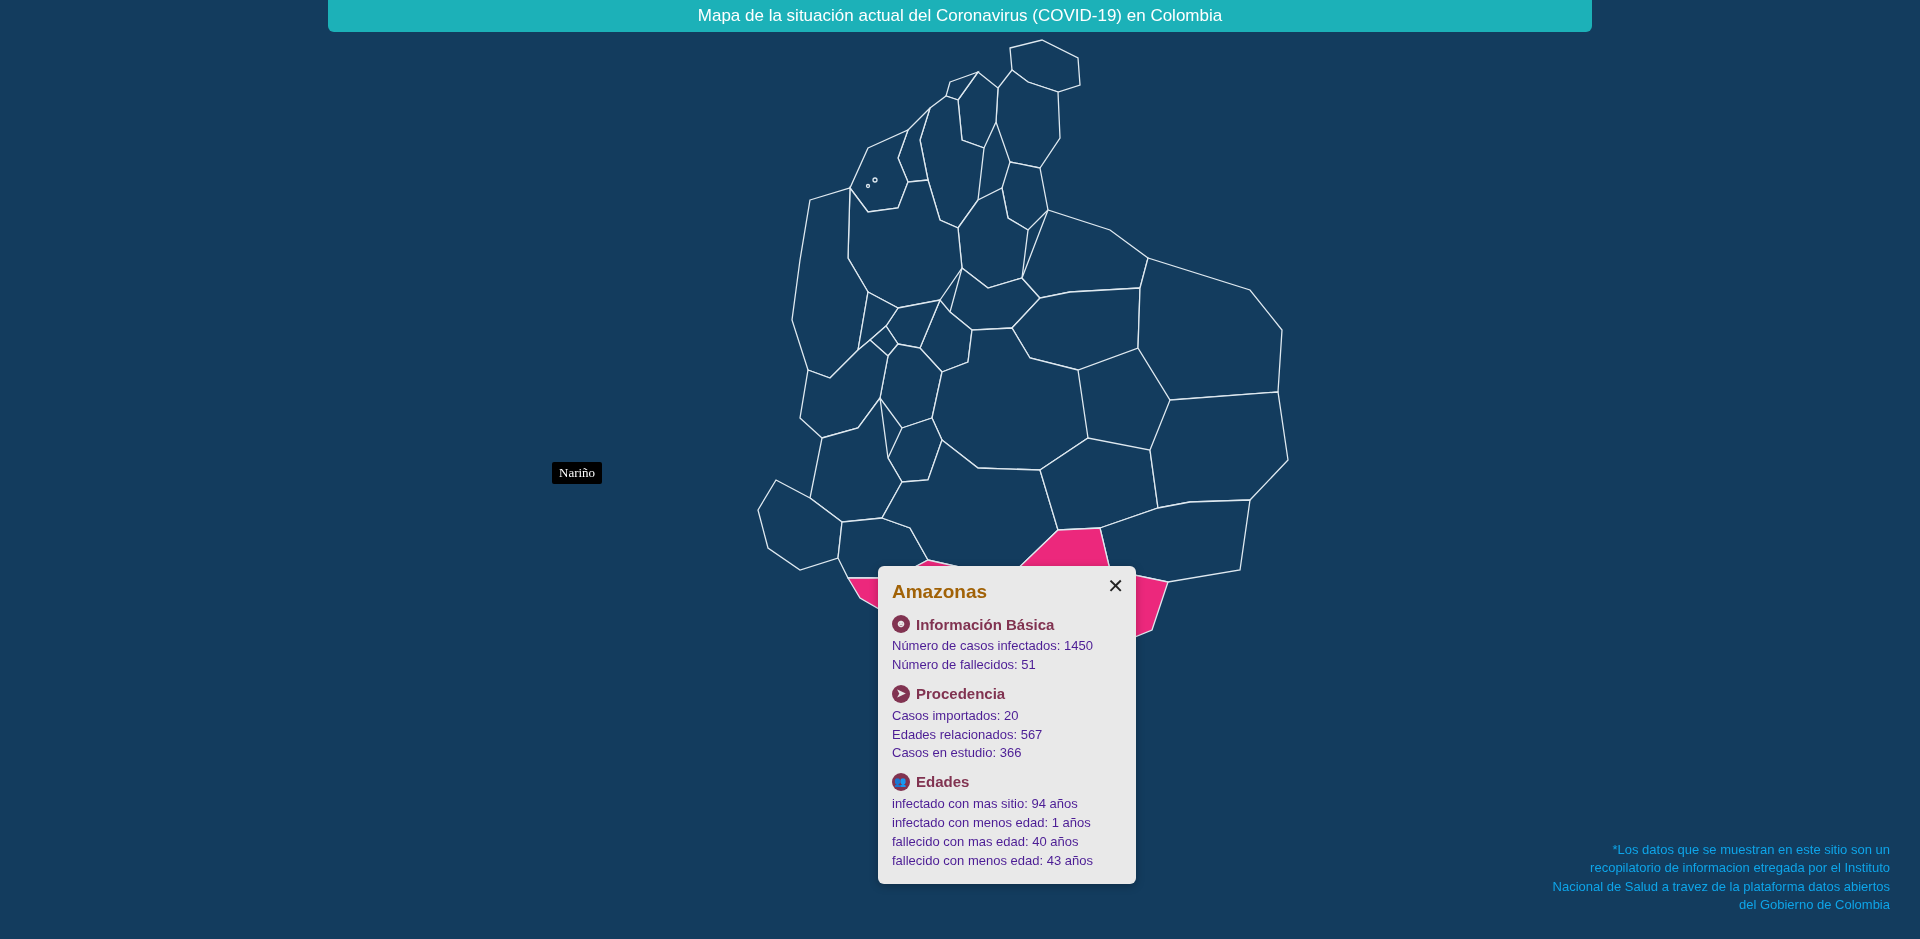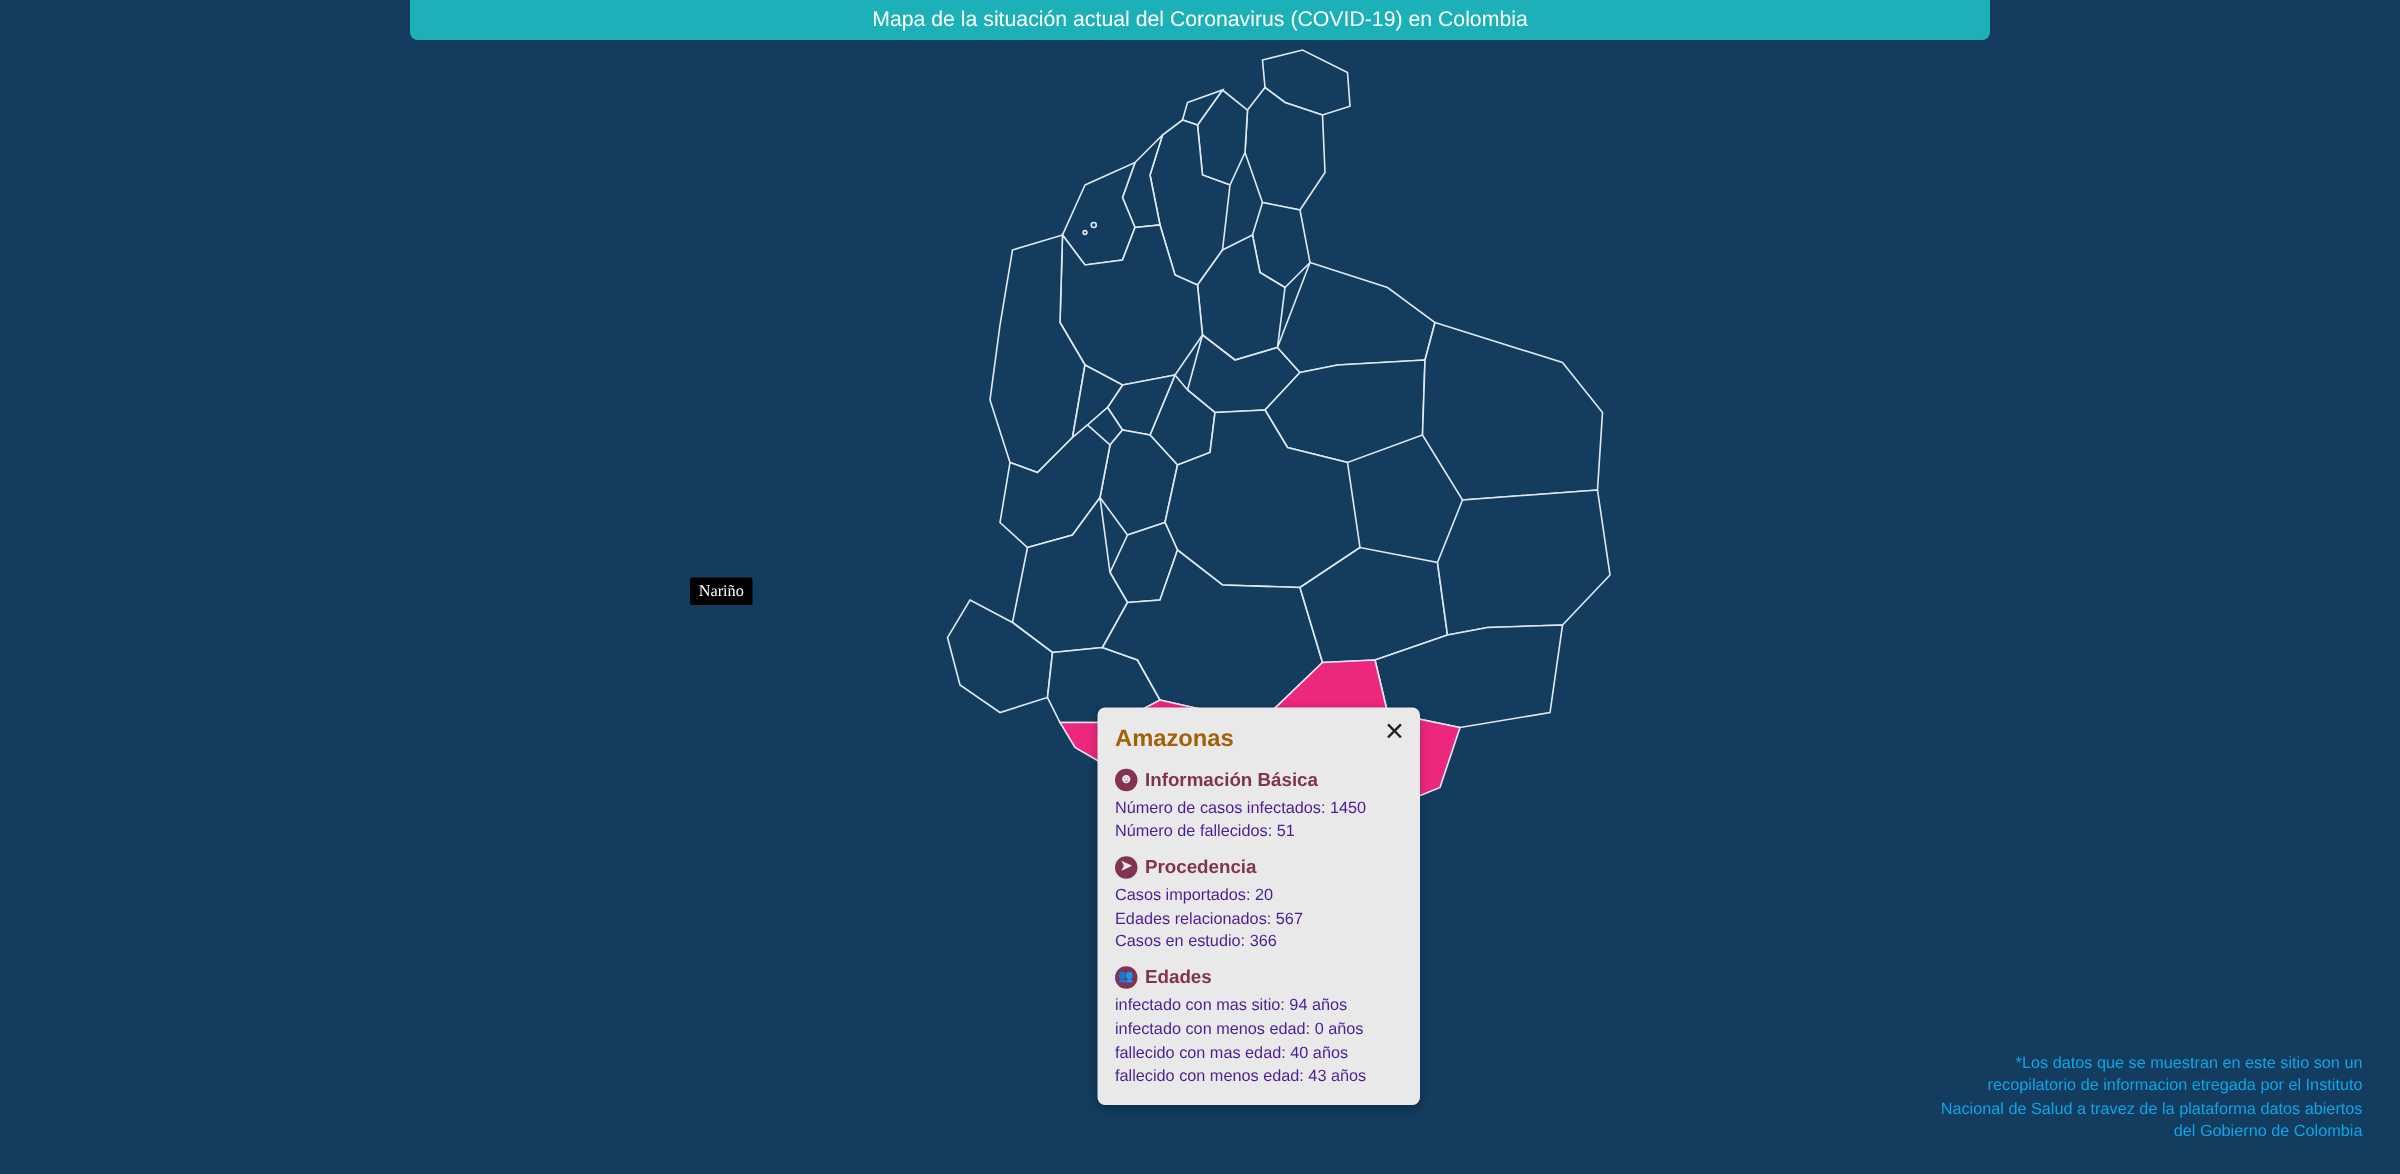--- a/index.html
+++ b/index.html
@@ -229,21 +229,21 @@
   <div class="section-head">
     <span class="icon-circ" style="font-size:10px">👥</span>
     <span>Edades</span>
   </div>
   <div class="stat">
     <span>infectado con mas sitio:</span>
     <span>94 años</span>
   </div>
   <div class="stat">
     <span>infectado con menos edad:</span>
-    <span>0 años</span>
+    <span>1 años</span>
   </div>
   <div class="stat">
     <span>fallecido con mas edad:</span>
     <span>40 años</span>
   </div>
   <div class="stat">
     <span>fallecido con menos edad:</span>
     <span>43 años</span>
   </div>
 </div>

